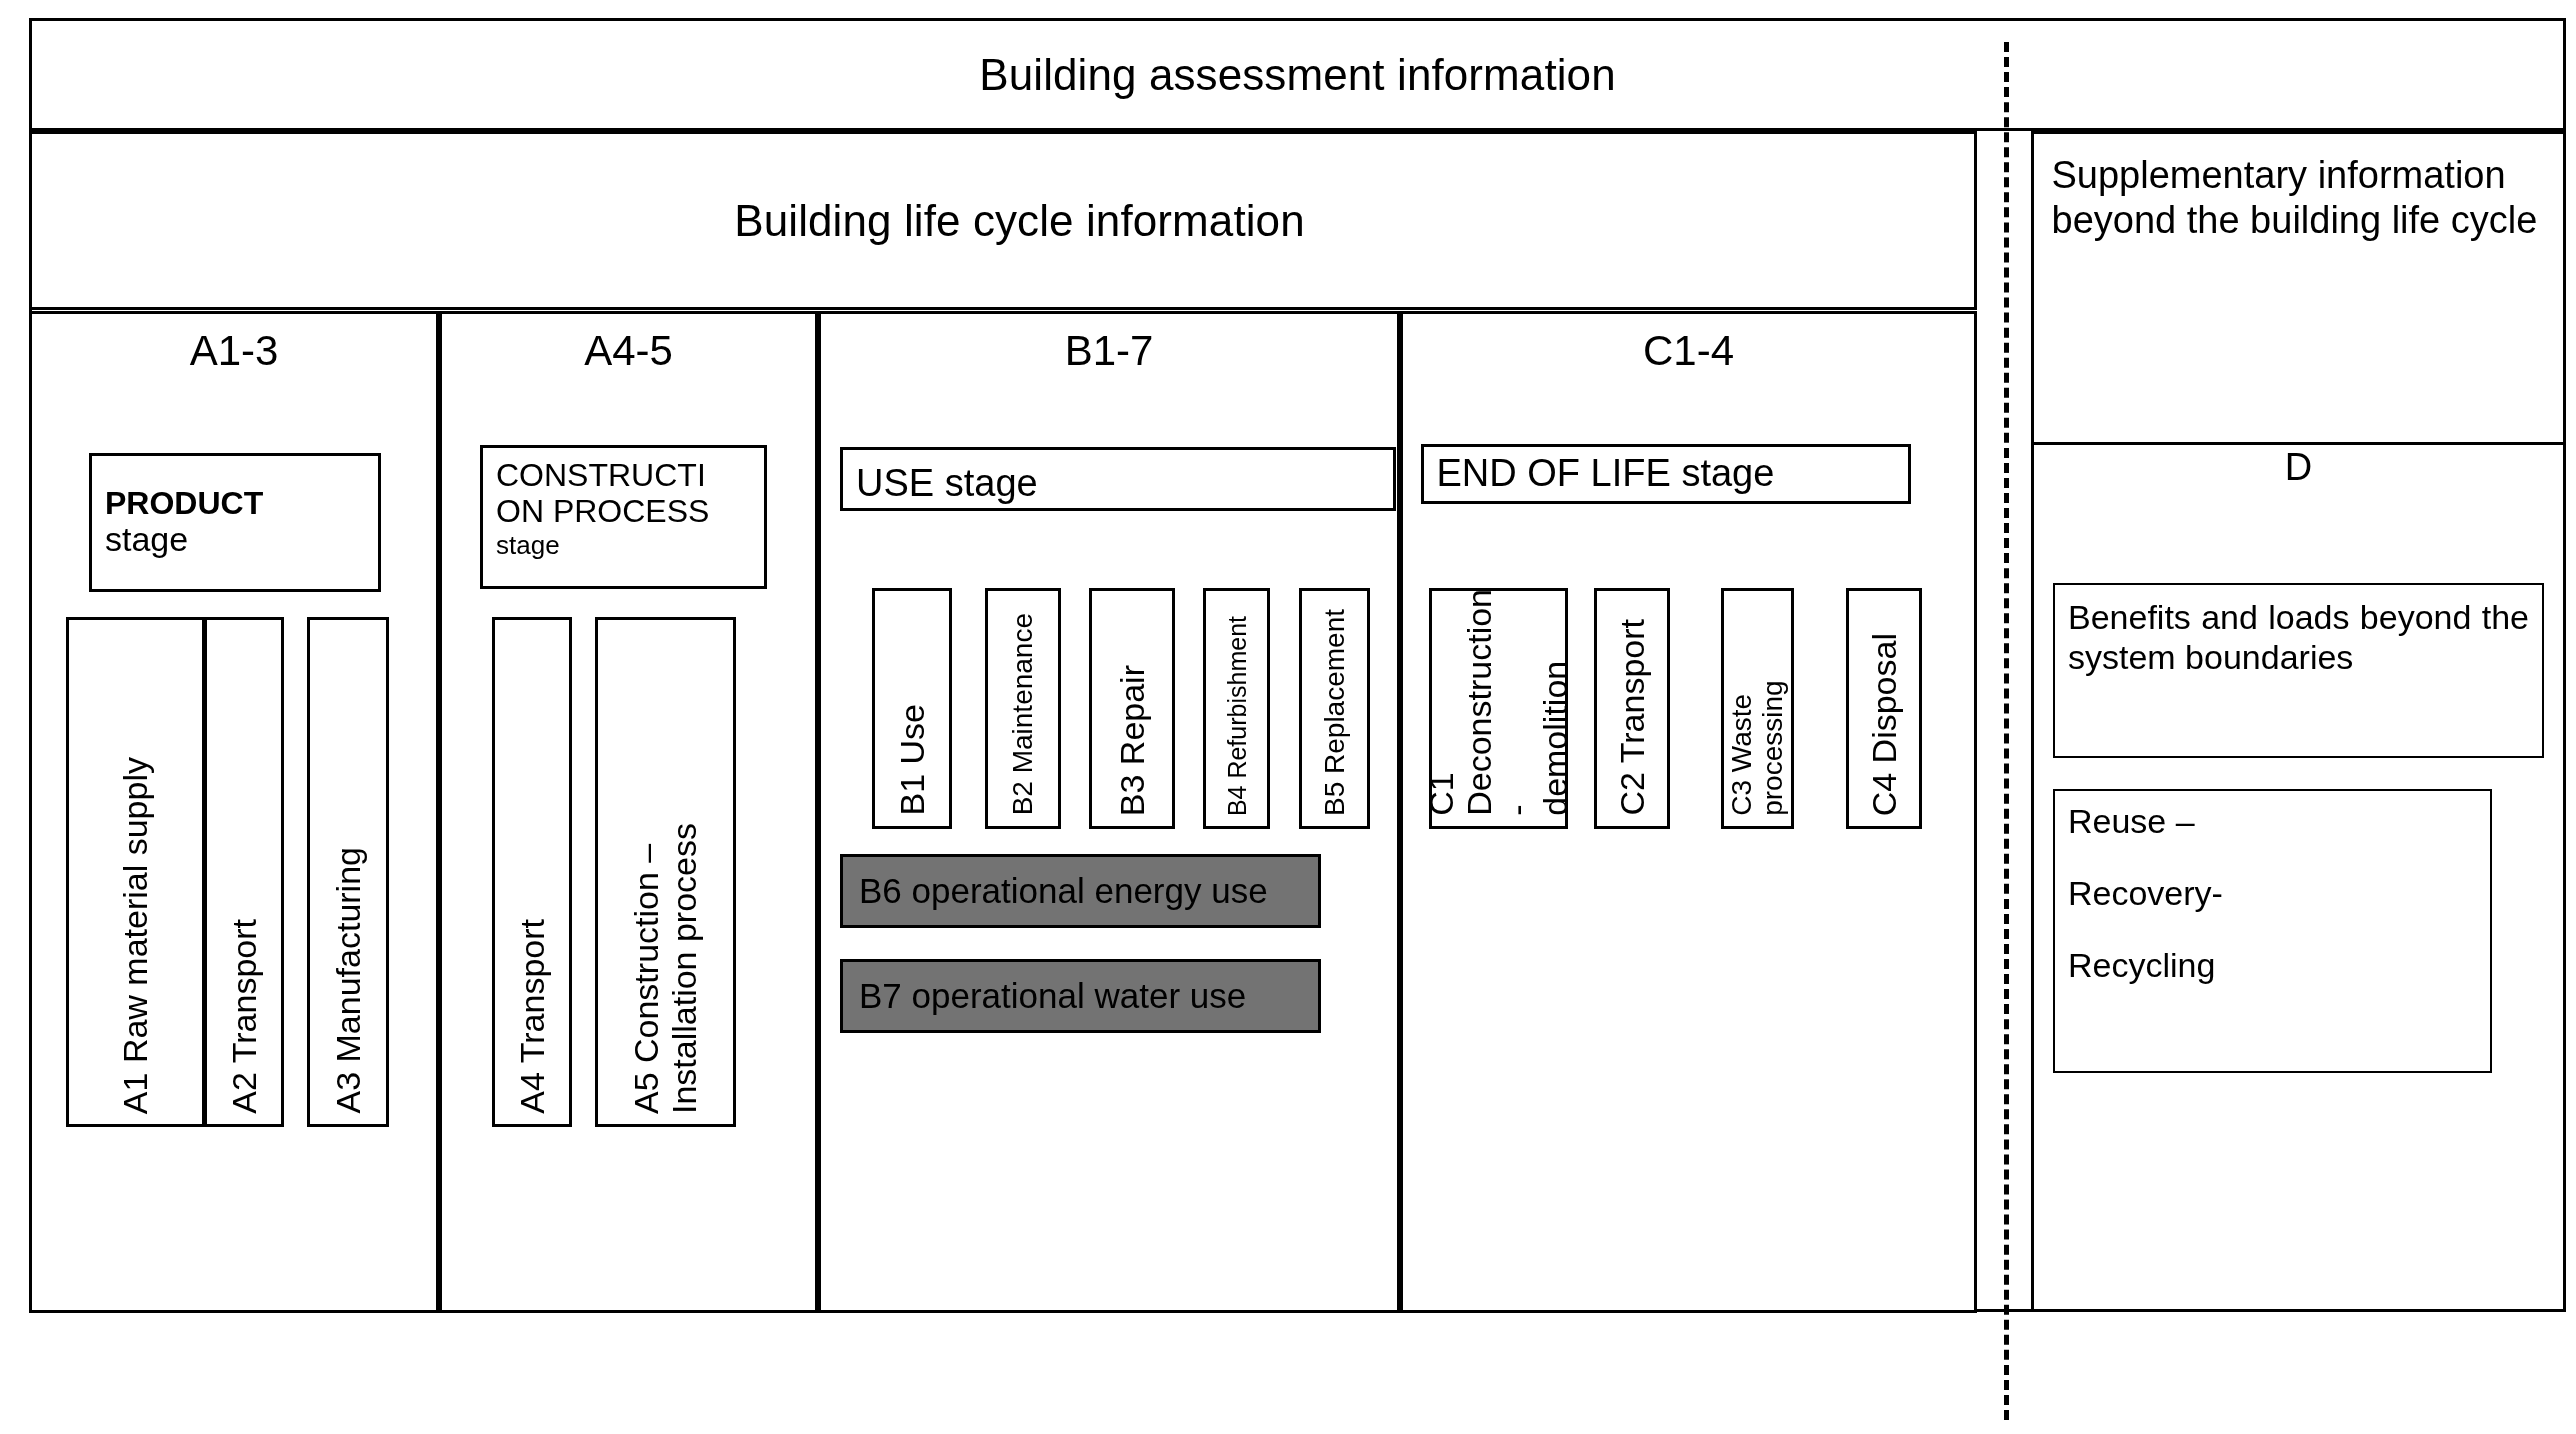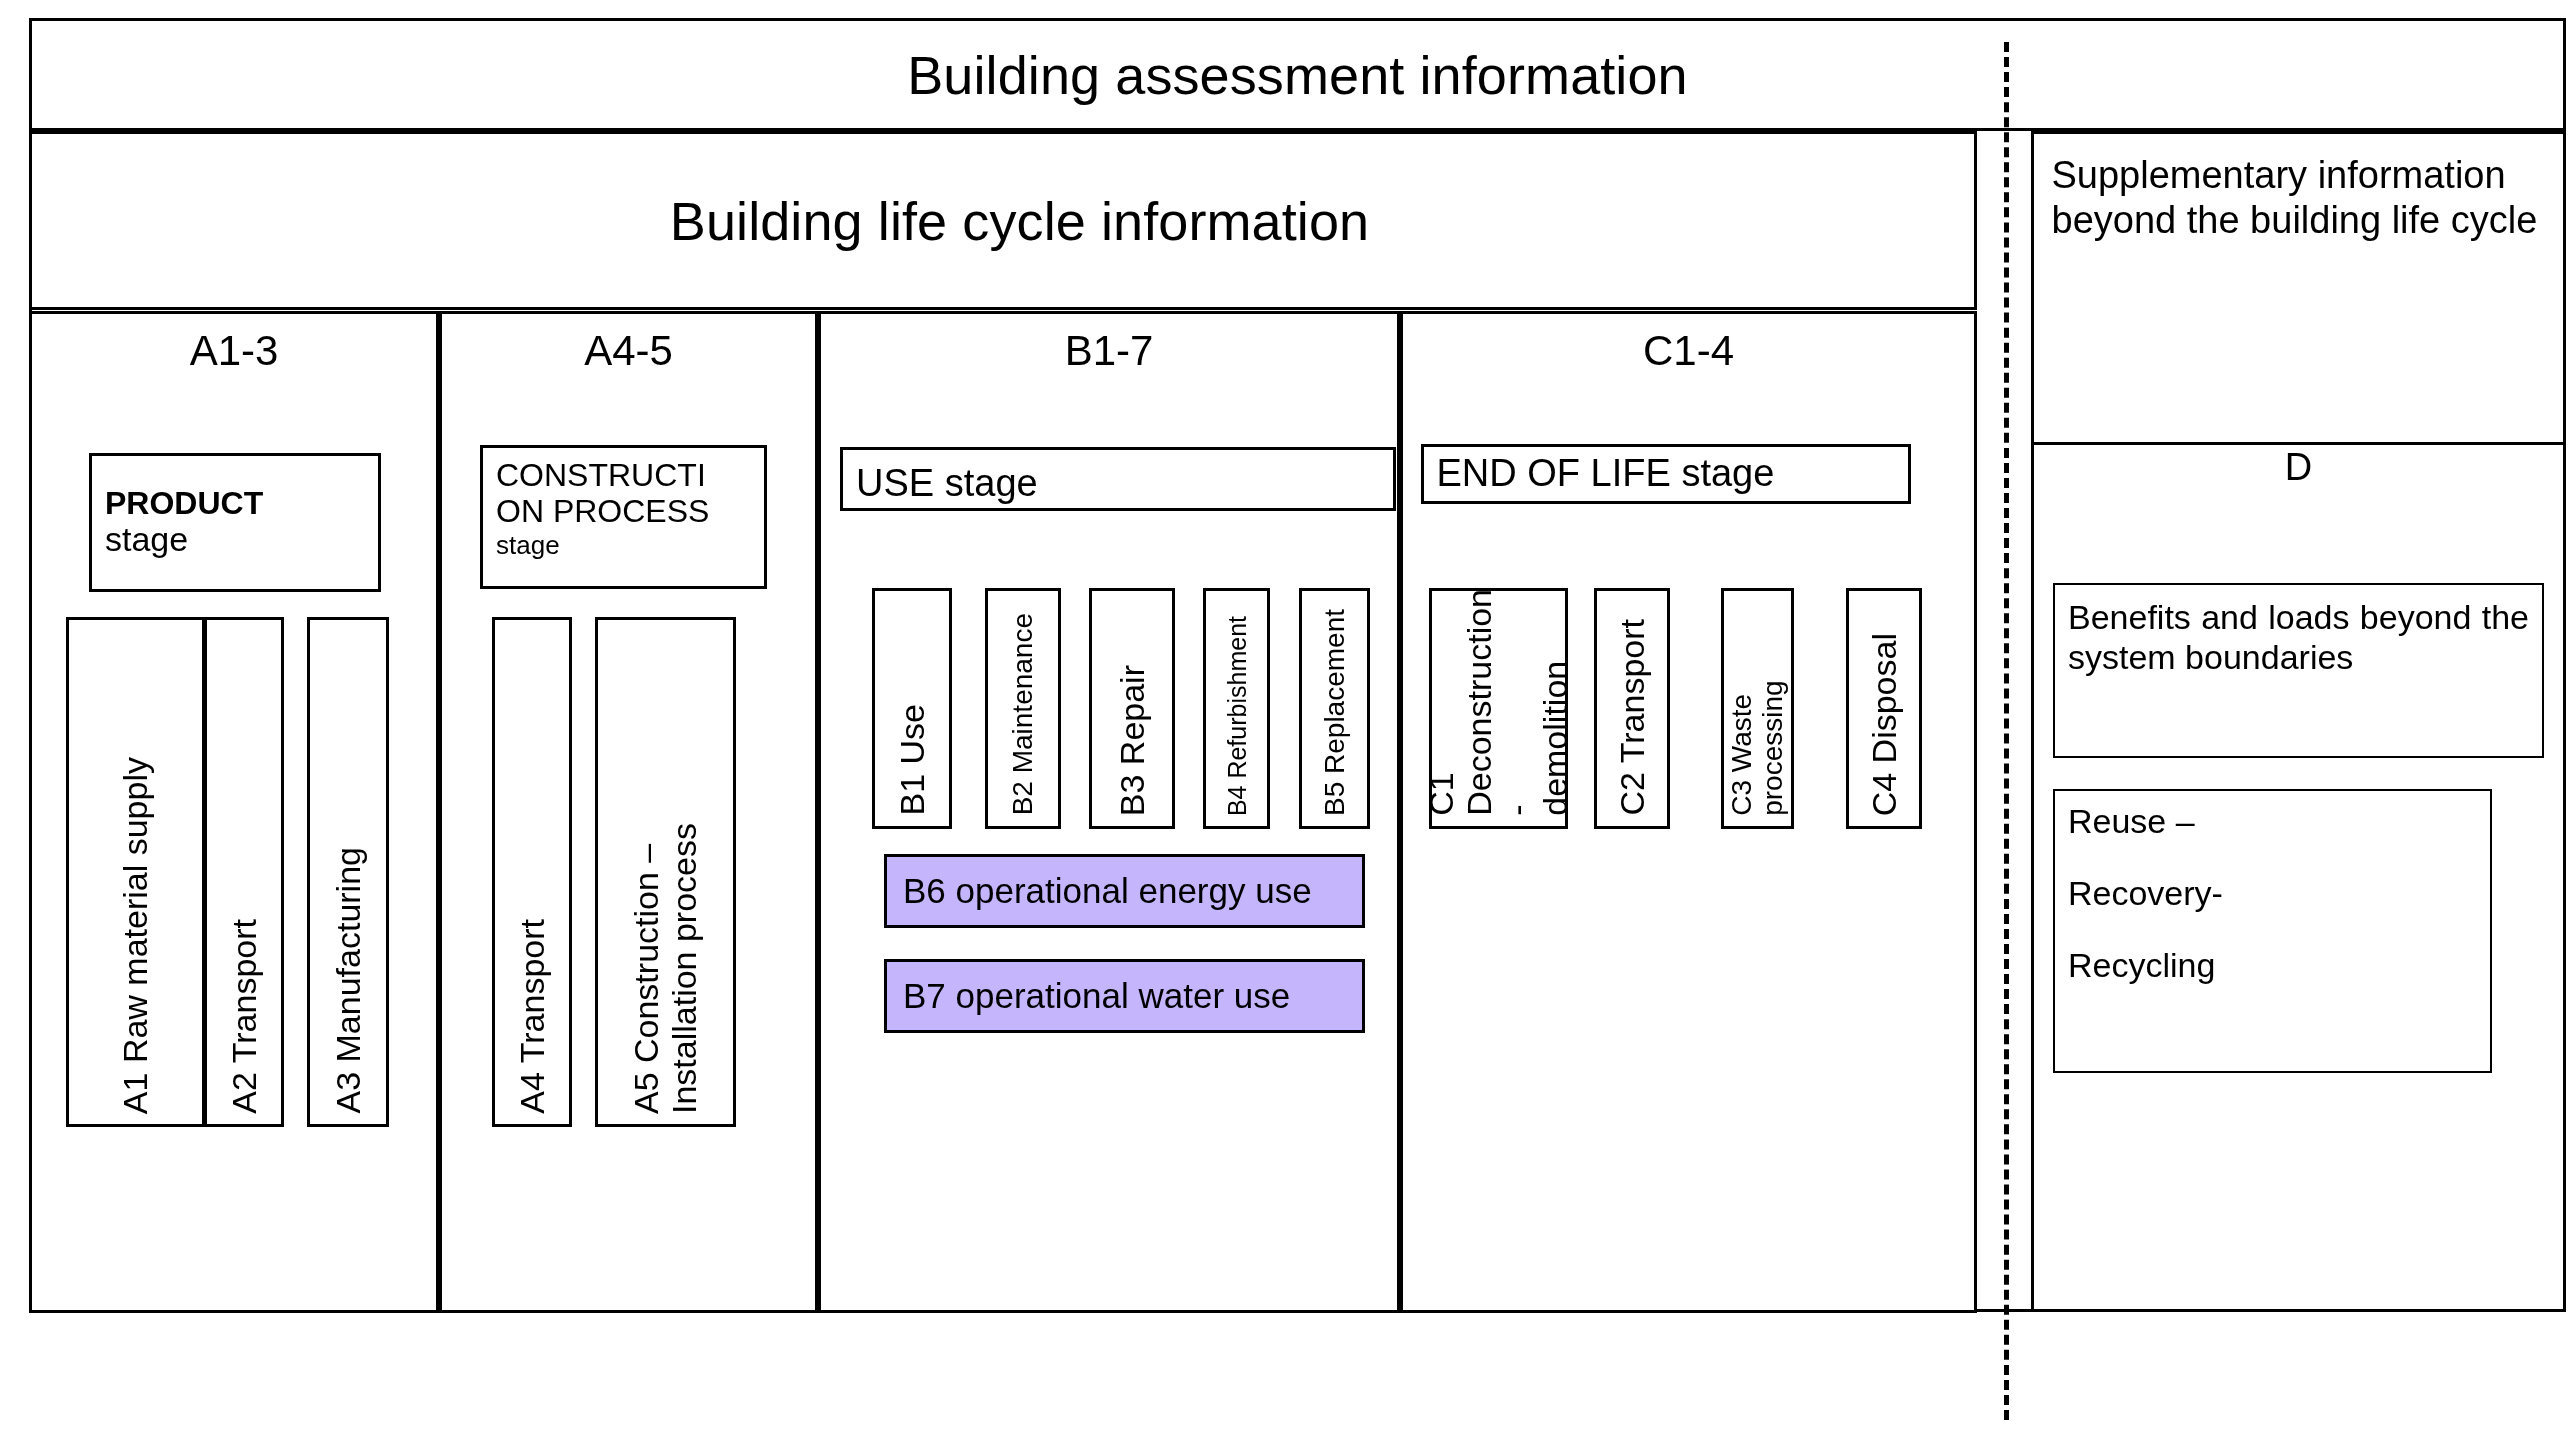--- a/index.html
+++ b/index.html
@@ -9,21 +9,21 @@
   .abs{position:absolute;box-sizing:border-box;}
 
   
   #outer-frame{left:29px;top:18px;width:2537px;height:1294px;border:3.6px solid #000;}
 
   #row-assessment{left:29px;top:18px;width:2537px;height:113px;border:3.6px solid #000;
       display:flex;align-items:center;justify-content:center;}
   #row-lifecycle{left:29px;top:131px;width:1948px;height:179px;border:3.6px solid #000;
       display:flex;align-items:center;justify-content:center;padding-left:33px;}
 
-  .band-title{font-size:54px;letter-spacing:0.1px;white-space:nowrap;}
+  .band-title{font-size:44px;letter-spacing:0.1px;white-space:nowrap;}
 
   
   .stage-col{position:absolute;box-sizing:border-box;border:3.6px solid #000;background:#fff;top:311px;height:1002px;}
   #col-a13{left:29px;width:410px;}
   #col-a45{left:439px;width:379px;}
   #col-b17{left:818px;width:582px;}
   #col-c14{left:1400px;width:577px;}
 
   .col-code{position:absolute;left:0;right:0;text-align:center;font-size:42px;line-height:1;}
 
@@ -36,22 +36,22 @@
   .head-mixed .l2{font-size:26px;line-height:1.1;}
 
   
   .vbox{position:absolute;box-sizing:border-box;border:3.6px solid #000;background:#fff;overflow:hidden;}
   .vwrap{position:absolute;inset:0;display:flex;align-items:flex-end;justify-content:flex-start;padding:0 0 10.2px 0;}
   .vtext{writing-mode:vertical-rl;transform:rotate(180deg);white-space:pre-line;
          font-size:34px;line-height:1.12;}
   .vtext.sm{font-size:28px;}
 
   
-  .hbox{position:absolute;box-sizing:border-box;border:3.6px solid #000;background:#c4b5fd;
-        display:flex;align-items:center;padding-left:16px;font-size:35px;margin-left:44px;}
+  .hbox{position:absolute;box-sizing:border-box;border:3.6px solid #000;background:#737373;
+        display:flex;align-items:center;padding-left:16px;font-size:35px;}
 
   
   #supp-frame{left:2031px;top:131px;width:535px;height:1181px;border:3.6px solid #000;}
   #supp-title{left:2031px;top:131px;width:535px;height:314px;border:3.6px solid #000;
       padding:19px 17.5px 0 17.5px;font-size:38px;line-height:1.18;}
   #supp-d-code{left:2031px;top:446px;width:535px;text-align:center;font-size:38px;}
   #supp-benefits{left:2053px;top:583px;width:491px;height:175px;border:2.9px solid #000;
       padding:11.7px 13px;font-size:34px;line-height:1.2;text-align:justify;}
   #supp-reuse{left:2053px;top:789px;width:439px;height:284px;border:2.9px solid #000;
       padding:13px 13px;font-size:34px;line-height:1.0;}

